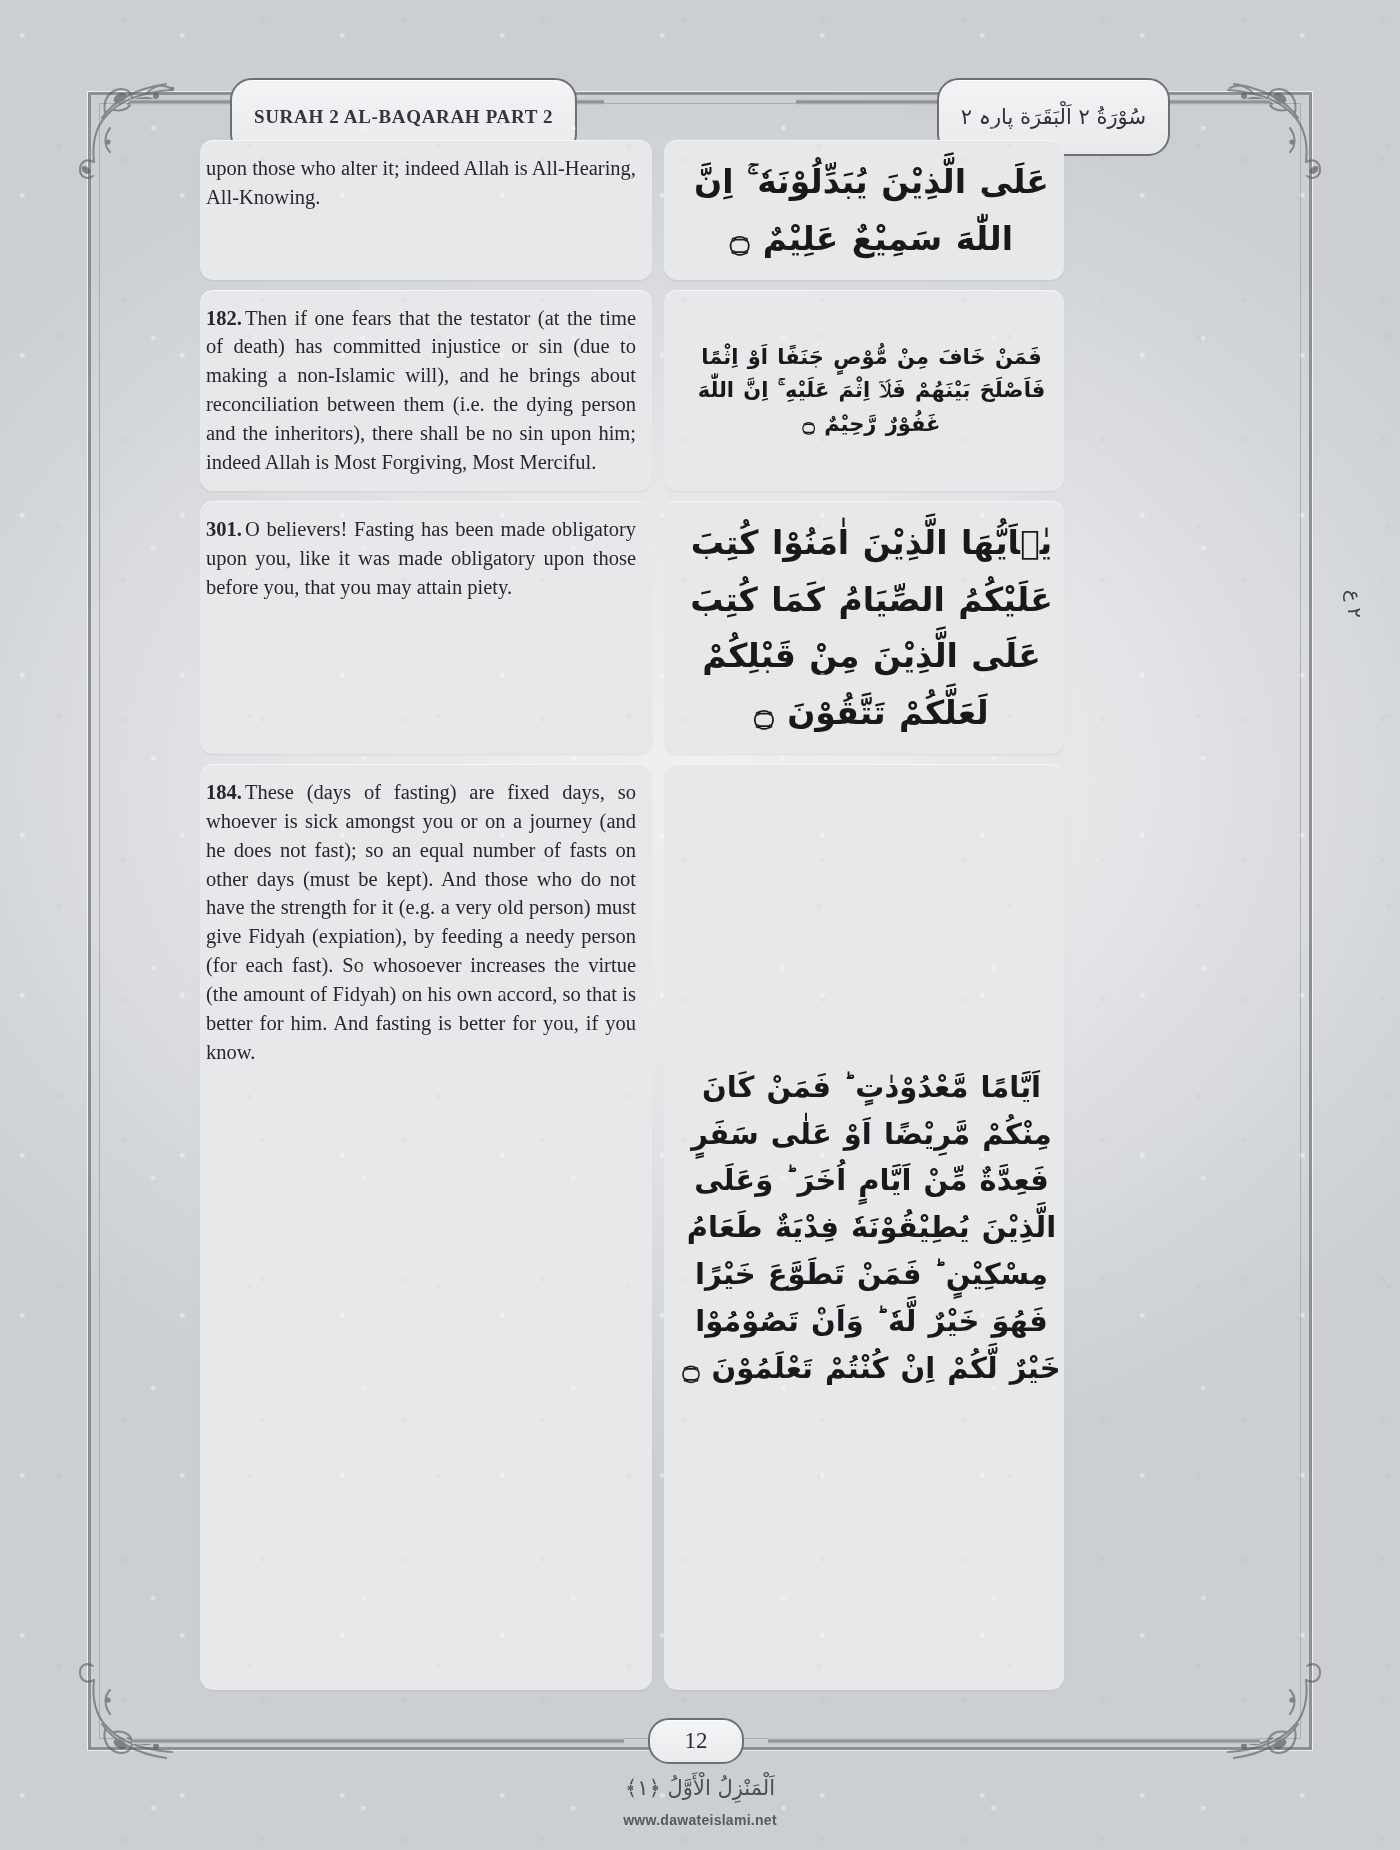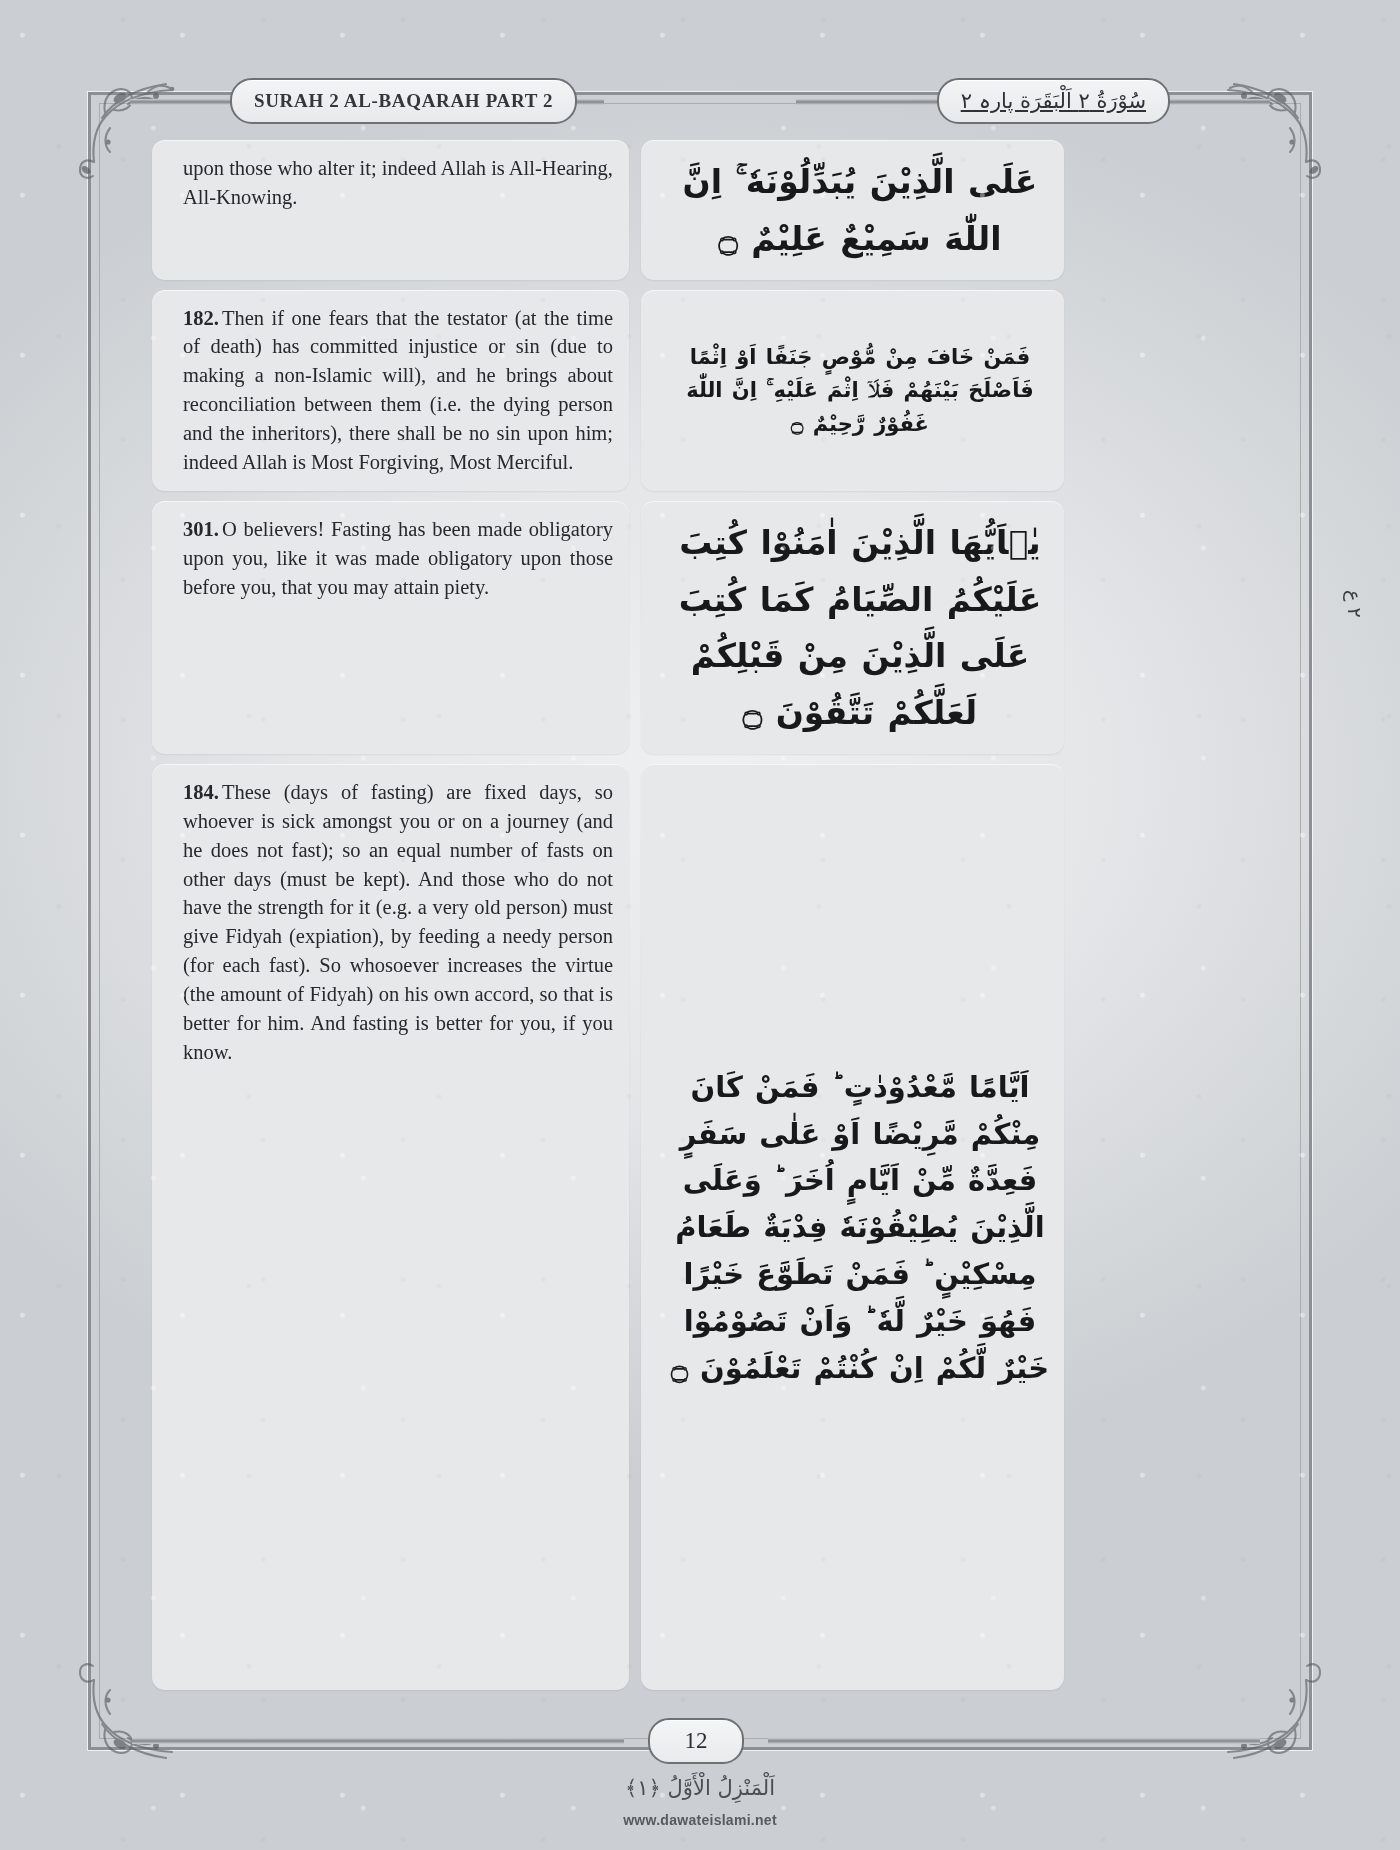--- a/index.html
+++ b/index.html
@@ -82,42 +82,41 @@
   .hdr-pill {
     position: absolute;
     top: 0;
     height: 42px;
     border: 2.5px solid #6d7176;
     border-radius: 22px;
     background: linear-gradient(180deg, #f3f4f5 0%, #e7e9eb 100%);
     display: flex;
     align-items: center;
     justify-content: center;
-    padding: 0 22px;
+    padding: 16px 22px;
     box-shadow: inset 0 1px 0 rgba(255,255,255,.9);
   }
   .hdr-pill-left  { left: 130px; }
   .hdr-pill-right { right: 130px; }
 
   .hdr-title-en {
     font-family: "Liberation Serif", serif;
     font-size: 19px;
     letter-spacing: .035em;
     color: #33373b;
     white-space: nowrap;
     font-variant: small-caps;
     font-weight: 600;
   }
   .hdr-title-ar {
     font-family: "DejaVu Sans", sans-serif;
     font-size: 21px;
     color: #2f3337;
     white-space: nowrap;
     direction: rtl;
-    text-decoration: underline;
   }
 
   
   .content {
     position: absolute;
     left: 152px;
     top: 140px;
     width: 912px;
     bottom: 160px;
     display: flex;
@@ -130,21 +129,22 @@
     align-items: stretch;
   }
   .cell {
     background: #e6e8e9;
     border-radius: 13px;
     box-shadow: 0 1px 2px rgba(0,0,0,.07), inset 0 1px 0 rgba(255,255,255,.6);
   }
   .cell-en {
     width: 430px;
     flex: 0 0 430px;
-    padding: 14px 16px 14px 31px;
+    padding: 14px 16px 14px 6px;
+    margin-left: 48px;
   }
   .cell-ar {
     flex: 1 1 auto;
     padding: 14px 3px 12px 18px;
     display: flex;
     flex-direction: column;
     justify-content: center;
   }
 
   .en-text {

